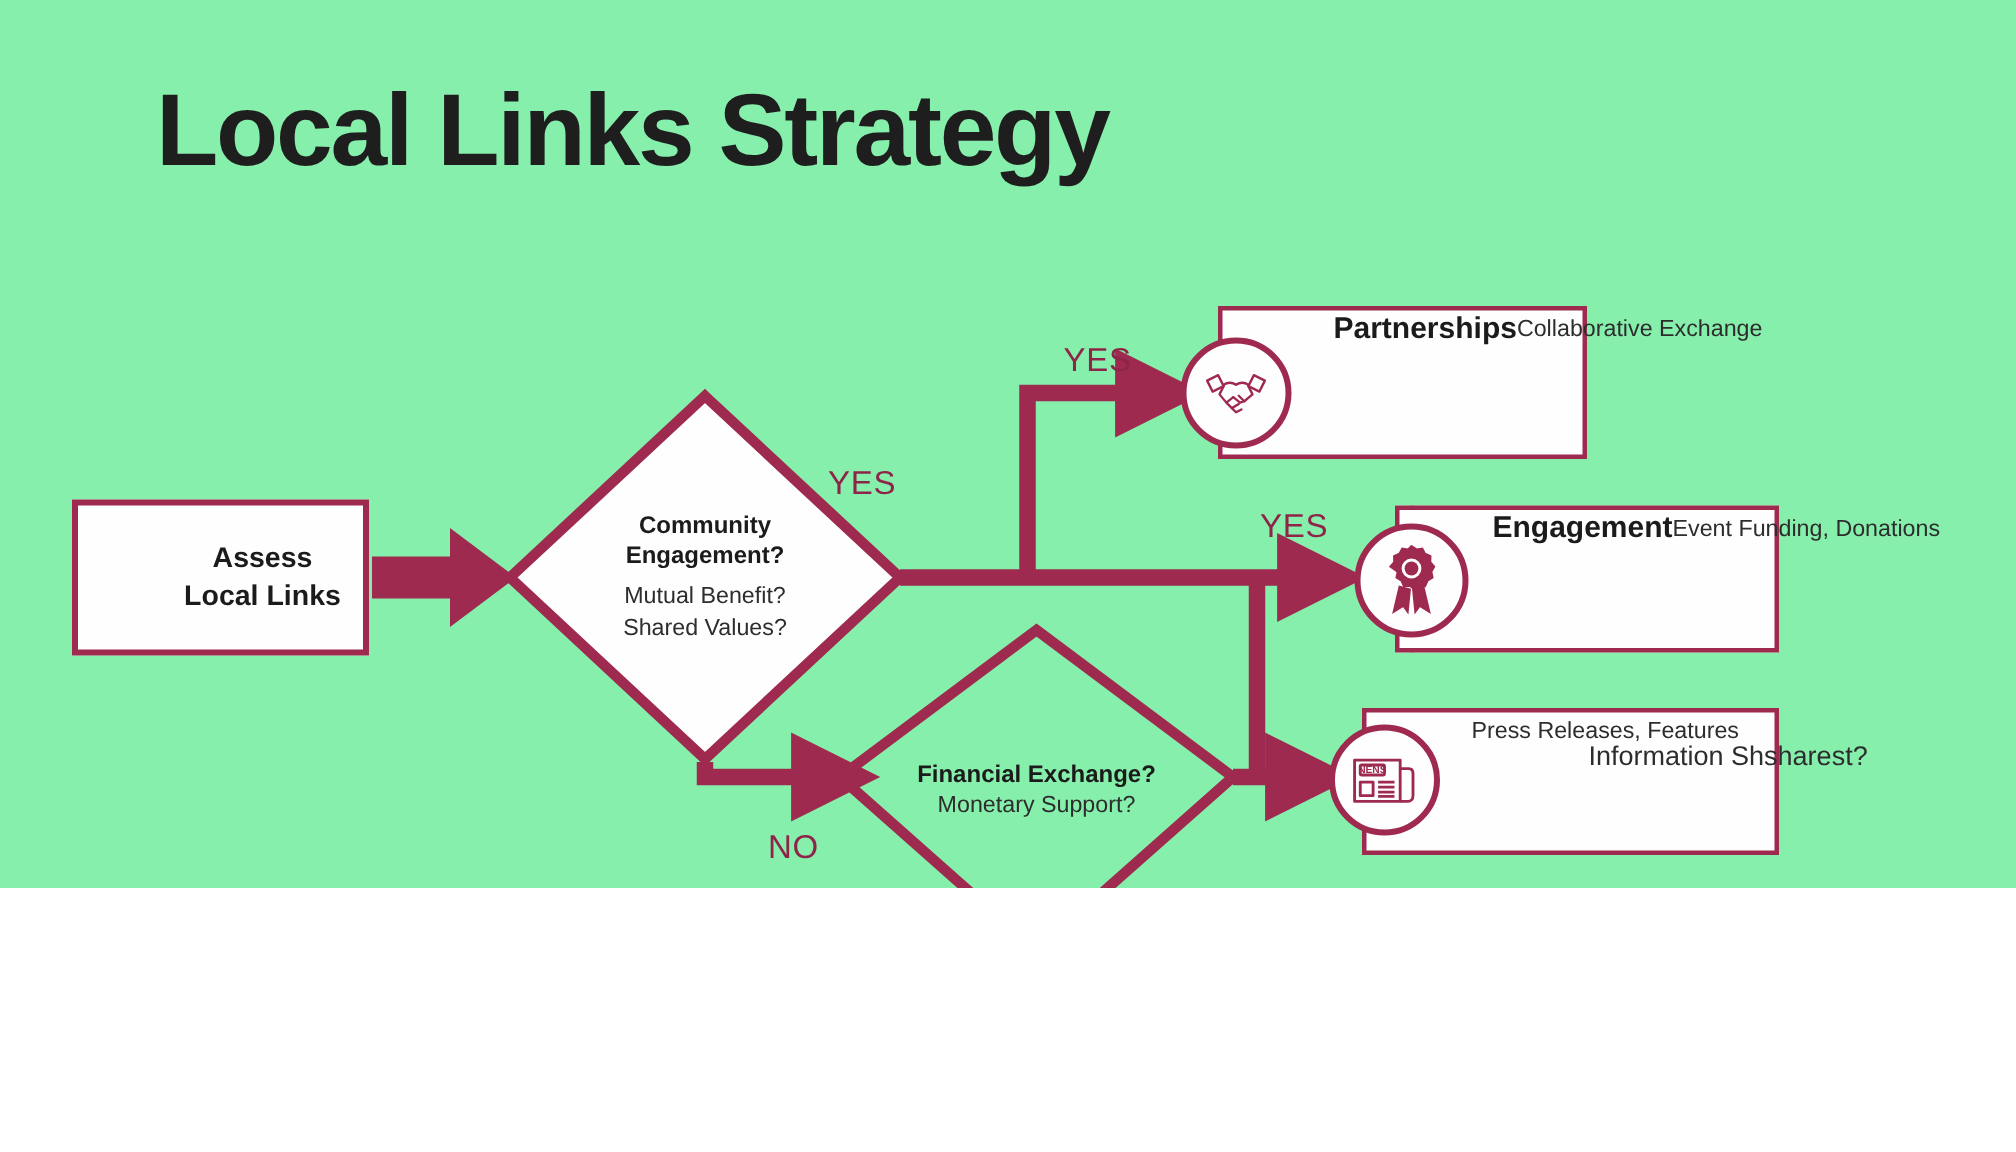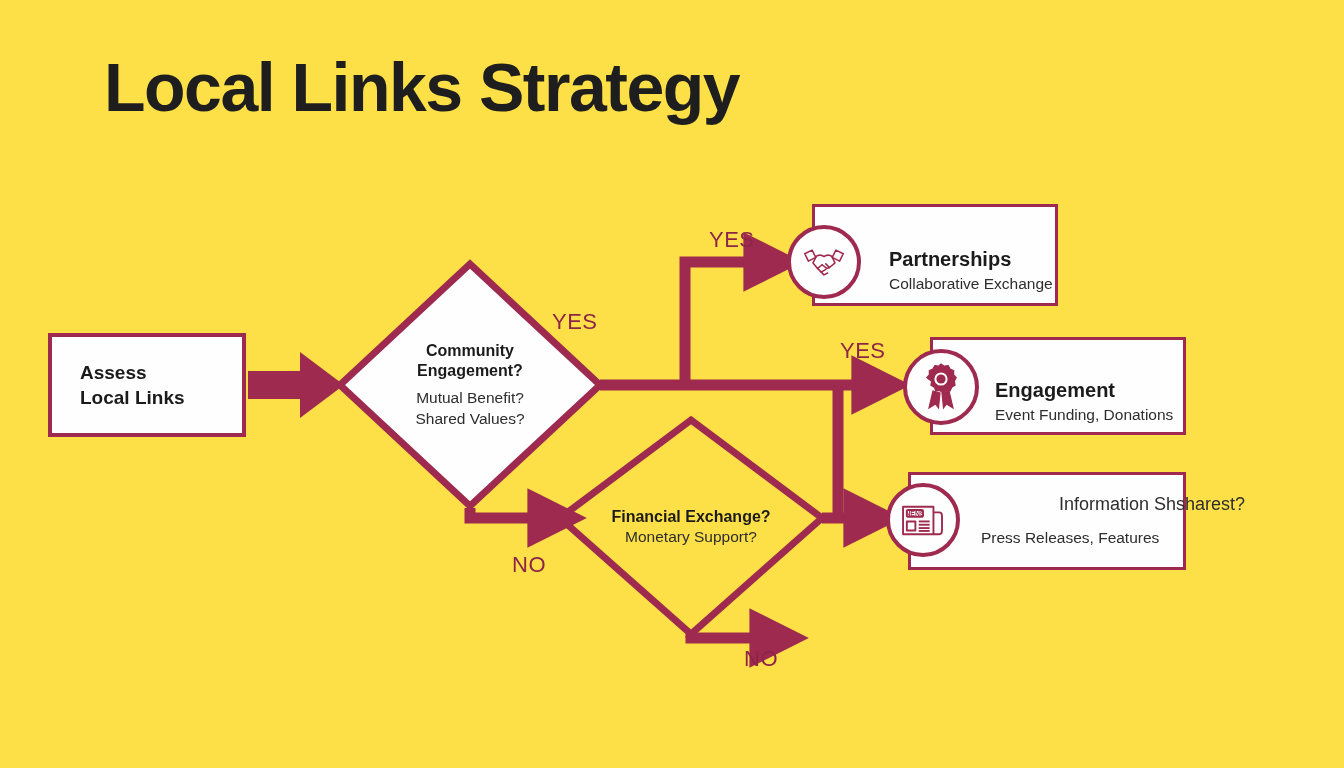--- a/index.html
+++ b/index.html
@@ -3,22 +3,22 @@
 <meta charset="utf-8">
 <style>
   html, body {
     margin: 0;
     padding: 0;
     background: #ffffff;
   }
   #canvas {
     position: relative;
     width: 1344px;
-    height: 768px;
-    background: #fde047;
+    height: 592px;
+    background: #86efac;
     overflow: hidden;
     font-family: "Liberation Sans", sans-serif;
   }
 
   
   #title {
     position: absolute;
     left: 104px;
     top: 48px;
     font-size: 68px;
@@ -57,41 +57,41 @@
     font-weight: bold;
     color: #1b1b1b;
     line-height: 1.32;
   }
 
   
   #start-box {
     left: 48px; top: 333px;
     width: 198px; height: 104px;
   }
-  #start-box .box-text { padding-left: 28px; }
+  #start-box .box-text { padding-left: 28px; align-items: center; }
 
   
   #other-box {
     left: 808px; top: 589px;
     width: 205px; height: 98px;
   }
   #other-box .box-text { align-items: center; text-align: center; }
 
   
   .card {
     position: absolute;
     box-sizing: border-box;
     background: #fefefe;
     border: 3px solid #9e2a4f;
   }
   .card-body {
     position: absolute;
-    top: 16px; height: 100%;
+    top: 0; height: 100%;
     display: flex;
-    flex-direction: column;
+    flex-direction: row;
     justify-content: center;
   }
   .card-title {
     font-size: 20px;
     font-weight: bold;
     color: #1b1b1b;
     line-height: 1.2;
     white-space: nowrap;
   }
   .card-sub {

